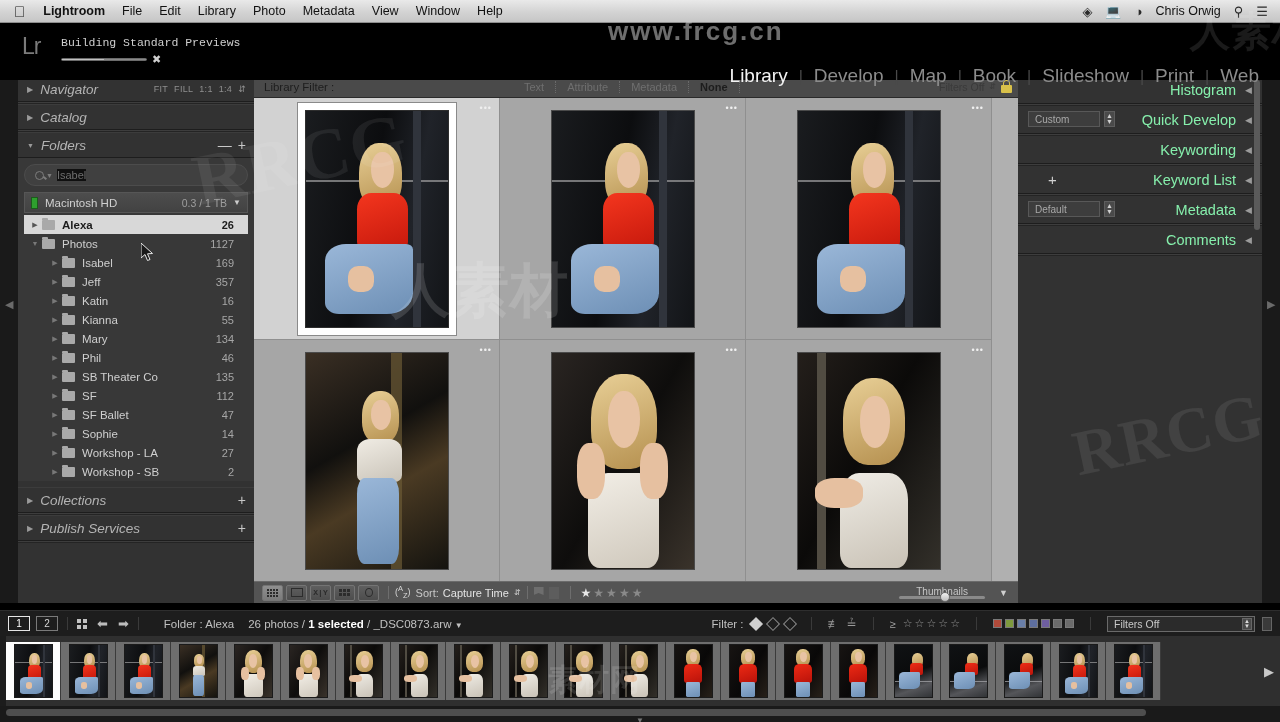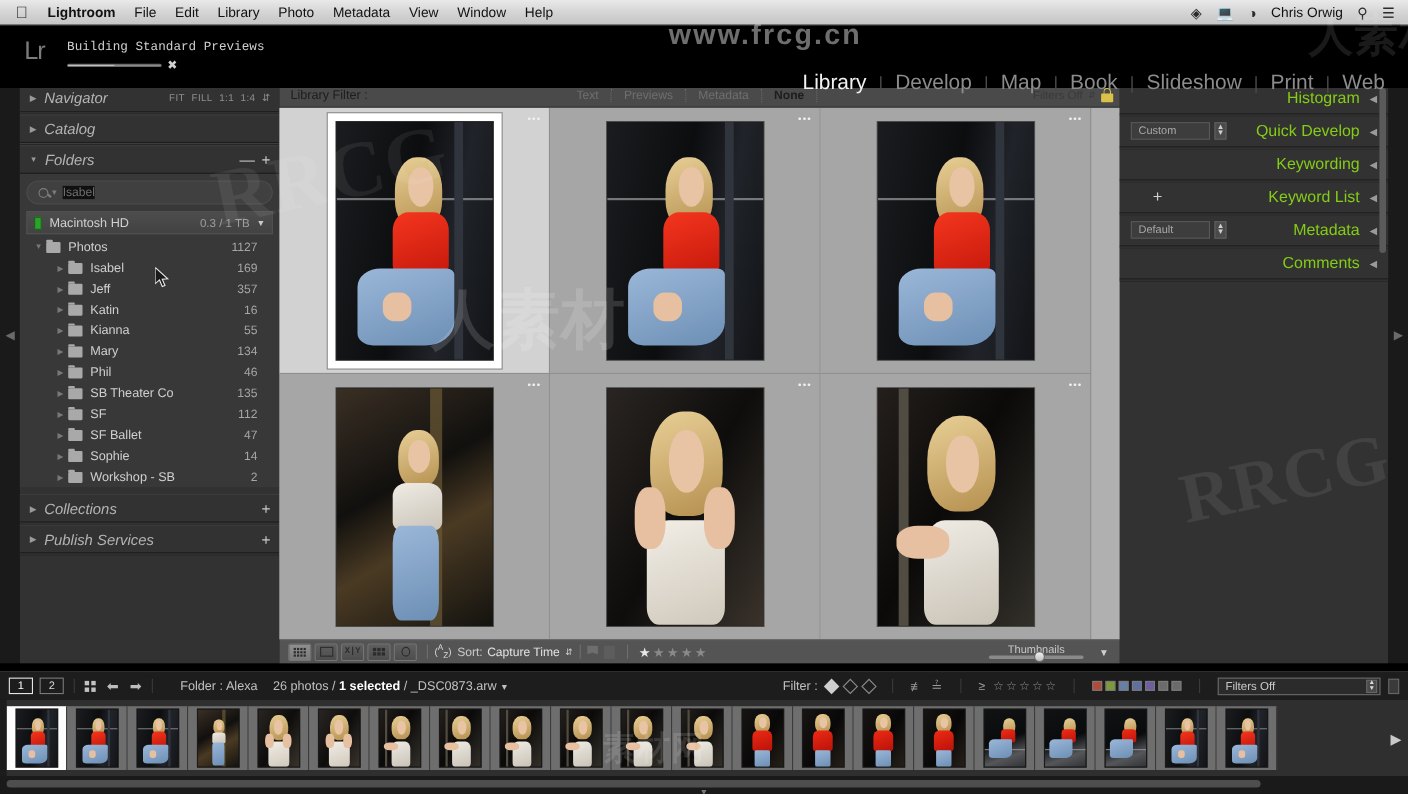--- a/index.html
+++ b/index.html
@@ -70,21 +70,21 @@
   .phdr { height: 26px; display: flex; align-items: center; background: #323232;
           border-bottom: 1px solid #1d1d1d; border-top: 1px solid #3c3c3c; position: relative; }
   .phdr .tri { color: #9a9a9a; font-size: 8px; margin: 0 7px 0 9px; }
   .phdr .ttl { color: #b4b4b4; font-size: 13.5px; font-style: italic; }
   .phdr .right { margin-left: auto; display: flex; align-items: center; gap: 6px; padding-right: 8px; }
   .phdr .zoomopt { color: #8f8f8f; font-size: 9px; letter-spacing: .3px; }
   .phdr .pm { color: #c8c8c8; font-size: 14px; line-height: 1; }
 
   .rhdr { height: 28px; display: flex; align-items: center; justify-content: flex-end;
           background: #323232; border-bottom: 1px solid #1d1d1d; position: relative; padding-right: 10px; }
-  .rhdr .ttl { color: #84cc16; font-size: 14.5px; margin-right: 9px; }
+  .rhdr .ttl { color: #86efac; font-size: 14.5px; margin-right: 9px; }
   .rhdr .tri { color: #9a9a9a; font-size: 9px; }
   .rhdr .preset { position: absolute; left: 10px; top: 5px; width: 72px; height: 16px;
                   background: #3d3d3d; border: 1px solid #585858; color: #a8a8a8;
                   font-size: 10px; display: flex; align-items: center; padding-left: 6px; }
   .rhdr .stepper { position: absolute; left: 86px; top: 5px; width: 11px; height: 16px;
                    background: #4a4a4a; border: 1px solid #5e5e5e; color: #cfcfcf;
                    font-size: 7px; display:flex; flex-direction:column; align-items:center; justify-content:center; line-height:6px; }
   .rhdr .plus { position: absolute; left: 30px; top: 6px; color: #d0d0d0; font-size: 15px; line-height: 1; }
   .rule { height: 2px; background: #242424; border-top: 1px solid #3d3d3d; }
 
@@ -335,20 +335,26 @@
         <span class="cv">▼</span>
         <span class="ph">Isabel</span>
       </div>
       <div class="vol-row">
         <span class="vol-led"></span>
         <span class="vol-name">Macintosh HD</span>
         <span class="vol-size">0.3 / 1 TB</span>
         <span class="vol-tri">▼</span>
       </div>
       <div class="flist" id="folder-list">
+          <div class="frow sel">
+            <span class="disc">▶</span>
+            <span class="fico"></span>
+            <span class="fname">Alexa</span>
+            <span class="fcount">26</span>
+          </div>
           <div class="frow">
             <span class="disc">▼</span>
             <span class="fico"></span>
             <span class="fname">Photos</span>
             <span class="fcount">1127</span>
           </div>
           <div class="frow indent">
             <span class="disc">▶</span>
             <span class="fico"></span>
             <span class="fname">Isabel</span>
@@ -400,20 +406,26 @@
             <span class="disc">▶</span>
             <span class="fico"></span>
             <span class="fname">SF Ballet</span>
             <span class="fcount">47</span>
           </div>
           <div class="frow indent">
             <span class="disc">▶</span>
             <span class="fico"></span>
             <span class="fname">Sophie</span>
             <span class="fcount">14</span>
+          </div>
+          <div class="frow indent">
+            <span class="disc">▶</span>
+            <span class="fico"></span>
+            <span class="fname">Workshop - LA</span>
+            <span class="fcount">27</span>
           </div>
           <div class="frow indent">
             <span class="disc">▶</span>
             <span class="fico"></span>
             <span class="fname">Workshop - SB</span>
             <span class="fcount">2</span>
           </div>
         </div>
     </div>
 
@@ -438,21 +450,21 @@
     <div class="rule"></div>
 
   </div>
 
   <div class="center">
 
     <div class="filterbar">
       <span class="lf">Library Filter :</span>
       <span class="fbtns">
         <span class="fb">Text</span>
-        <span class="fb">Previews</span>
+        <span class="fb">Attribute</span>
         <span class="fb">Metadata</span>
         <span class="fb act">None</span>
         <span class="tail"></span>
       </span>
       <span class="right">
         <span class="fo">Filters Off</span>
         <span class="st">⇵</span>
         <span class="lock">
             <span class="sh"></span>
             <span class="body"></span>

